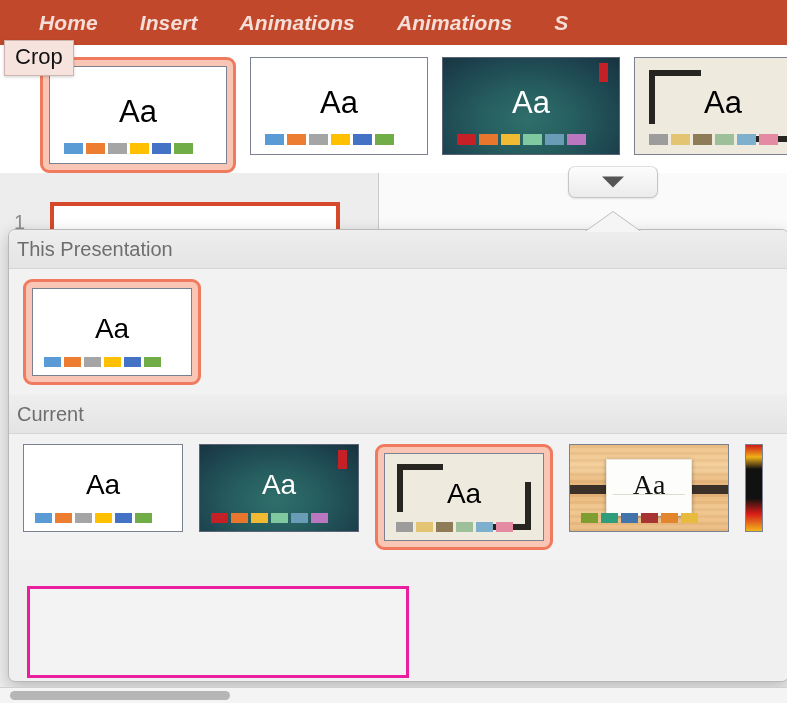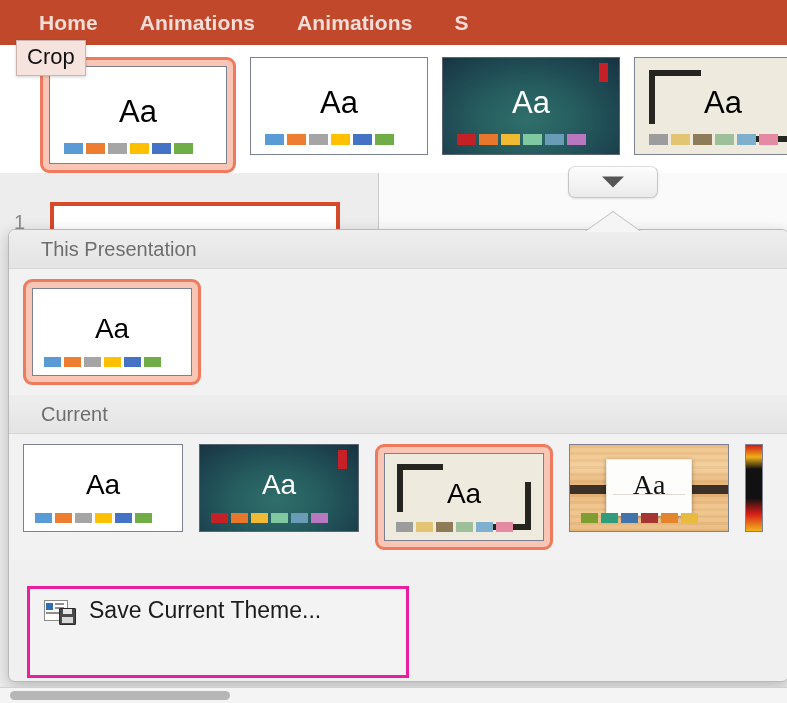--- a/index.html
+++ b/index.html
@@ -19,20 +19,21 @@
     position: absolute; top: 0; left: 0;
     width: 787px; height: 45px;
     background: #c1482b;
     overflow: hidden;
   }
   .tabs {
     display: flex;
     align-items: flex-end;
     height: 45px;
     padding-left: 18px;
+    font-style: italic;
   }
   .tab {
     font-size: 21px;
     font-weight: bold;
     color: #f6ded8;
     padding: 0 21px;
     height: 45px;
     line-height: 45px;
     white-space: nowrap;
     letter-spacing: 0.1px;
@@ -201,21 +202,21 @@
     border-bottom: 20px solid #f5f5f5;
     filter: drop-shadow(0 -1px 0 #bcbcbc);
     z-index: 6;
   }
 
   .sec-head {
     height: 38px;
     background: linear-gradient(to bottom, #eeeeee, #e4e4e4);
     border-bottom: 1px solid #d6d6d6;
     display: flex; align-items: center;
-    padding-left: 32px;
+    padding-left: 8px;
     font-size: 20px;
     color: #6e6e6e;
   }
   .sec-body {
     background: #f2f2f2;
     padding: 10px 0 10px 14px;
     display: flex;
     align-items: flex-start;
     gap: 16px;
   }
@@ -287,21 +288,21 @@
     content:''; position:absolute; left:3px; top:0; width:9px; height:5px;
     background:#e6e6e6;
   }
   .floppy:after {
     content:''; position:absolute; left:2px; bottom:1px; width:11px; height:6px;
     background:#d8d8d8;
   }
 
   
   .tooltip {
-    position: absolute; left: 16px; top: 40px;
+    position: absolute; left: 4px; top: 40px;
     background: #f7e3dd;
     border: 1px solid #cdb4ad;
     padding: 3px 10px 5px 10px;
     font-size: 22px;
     color: #111;
     z-index: 20;
     box-shadow: 0 1px 3px rgba(0,0,0,.18);
   }
 
   
@@ -317,20 +318,21 @@
     width: 220px; height: 9px;
     background: #b6b6b6; border-radius: 5px;
   }
 </style>
 </head>
 <body>
 
 <div class="ribbon">
   <div class="tabs">
     <div class="tab">Home</div>
+    <div class="tab">Insert</div>
     <div class="tab">Animations</div>
     <div class="tab">Animations</div>
     <div class="tab">S</div>
   </div>
 </div>
 
 <div class="ribbon-body">
   <div class="theme-strip">
 
     <div class="thumb-sel">
@@ -486,31 +488,20 @@
     </div>
 
     <div class="thumb-cut"></div>
 
   </div>
 </div>
 
 <div class="menu-box">
 
 
-  <div class="menu-item">
-    <span class="icon">
-      <span class="doc-sheet" style="left:0; top:3px;"></span>
-      <span class="doc-blue" style="left:2px; top:6px;"></span>
-      <span class="doc-l1" style="left:11px; top:6px;"></span>
-      <span class="doc-l2" style="left:11px; top:10px;"></span>
-      <span class="doc-l3" style="left:2px; top:15px;"></span>
-      <span class="floppy"></span>
-    </span>
-    <span class="mi-label">Save Current Theme...</span>
-  </div>
 
 </div>
 
 <div class="tooltip">Crop</div>
 
 <div class="hscroll">
   <div class="thumbbar"></div>
 </div>
 
 </body></html>

